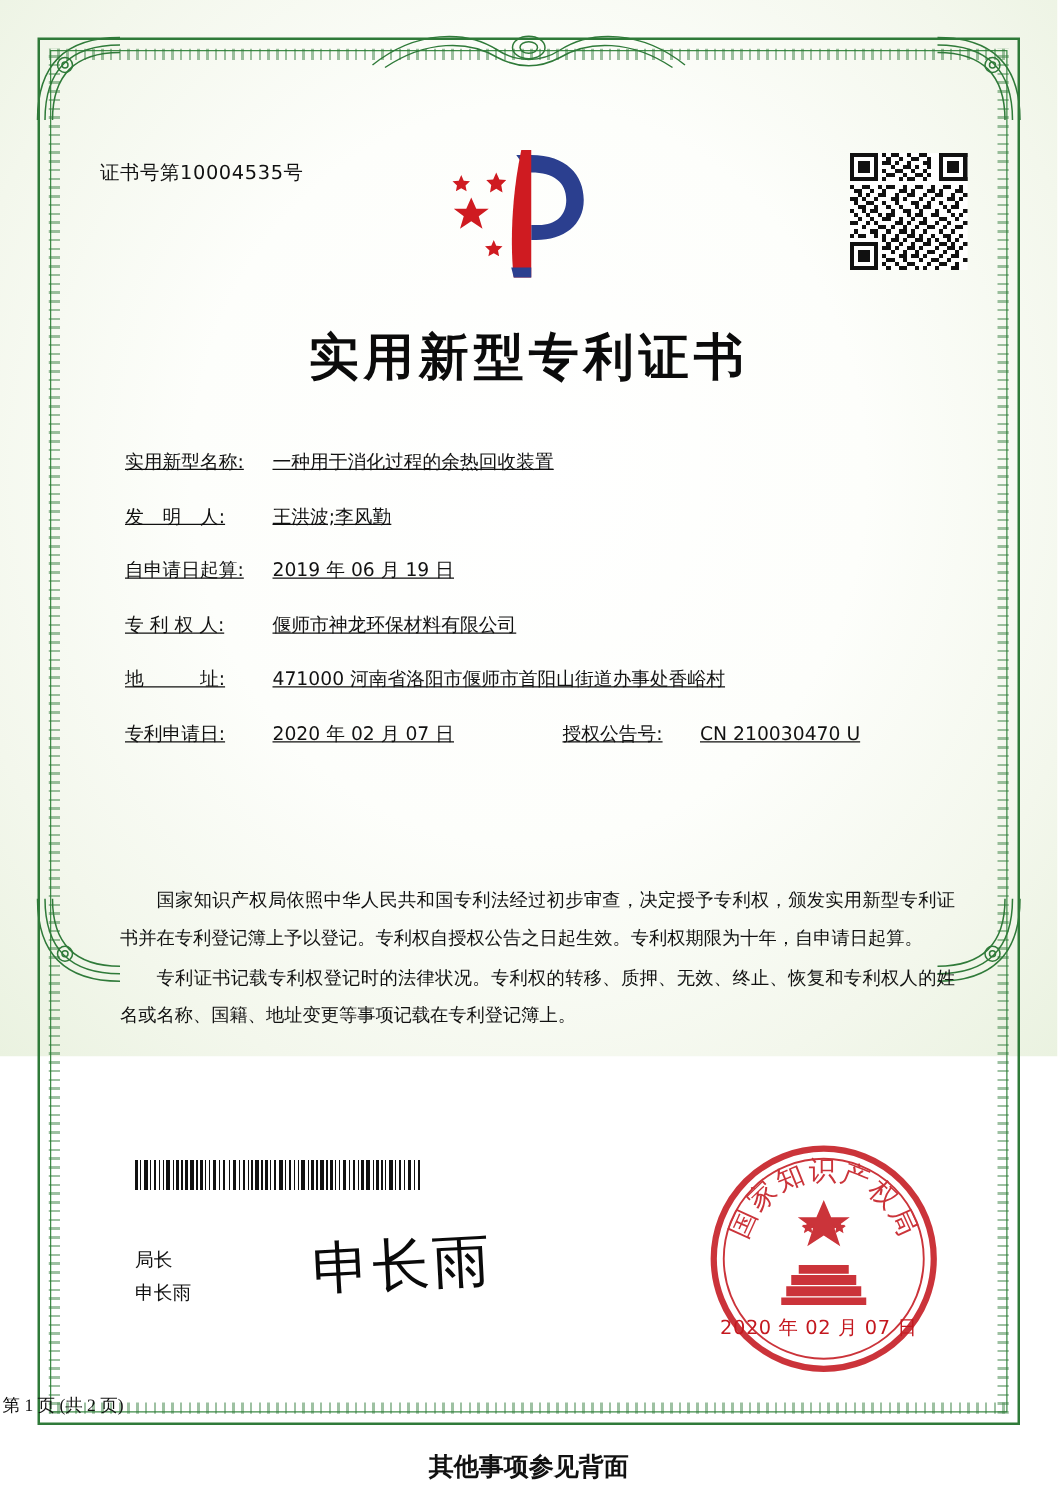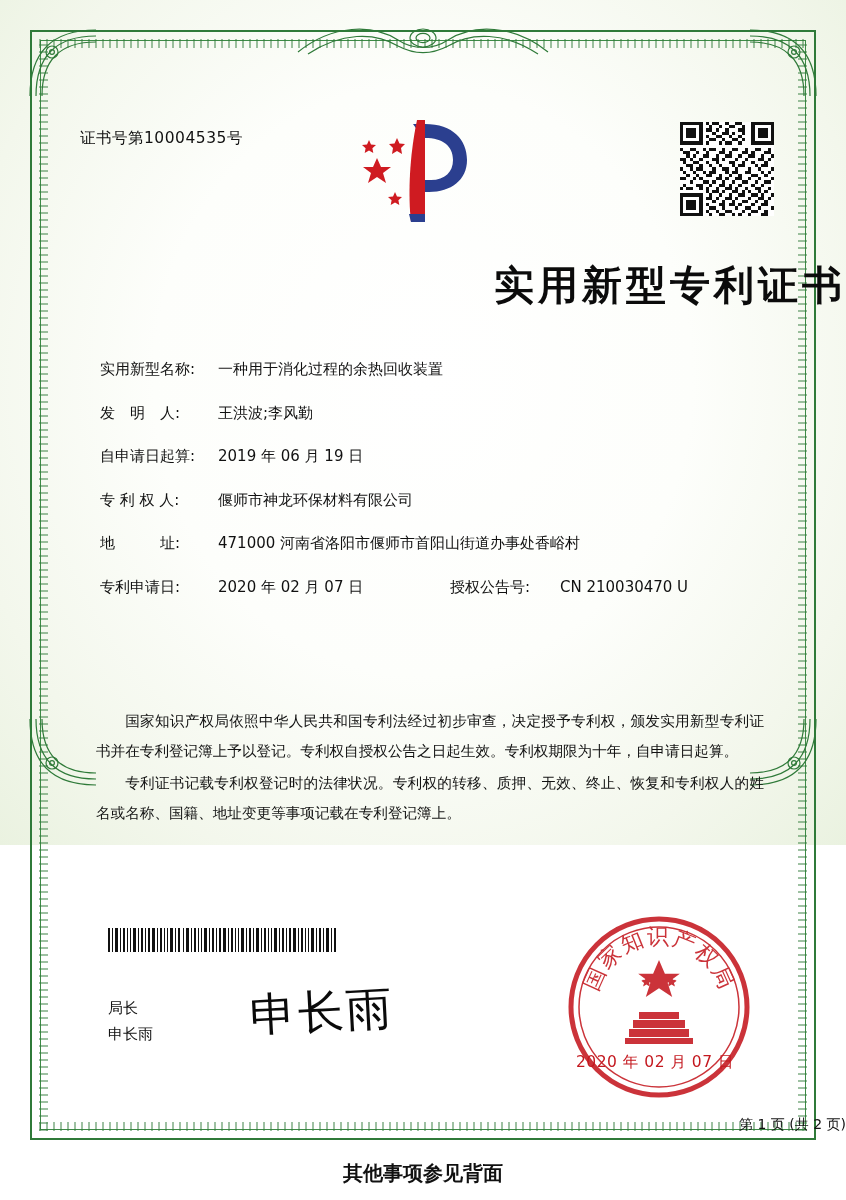--- a/index.html
+++ b/index.html
@@ -101,41 +101,42 @@
     right: 72px;
     top: 122px;
     width: 94px;
     height: 94px;
   }
 
   .title {
     position: absolute;
     left: 0; right: 0;
     top: 258px;
-    text-align: right;
+    text-align: center;
     font-family: "DejaVu Serif", "Liberation Serif", serif;
     font-size: 40px;
     font-weight: bold;
     letter-spacing: 4px;
     color: #0b0b0b;
   }
 
   .fields {
     position: absolute;
     left: 100px;
     top: 360px;
     width: 660px;
     font-size: 15px;
     color: #111;
   }
   .field-row {
     display: flex;
     align-items: baseline;
     margin-bottom: 24px;
     line-height: 1.3;
+    text-decoration: underline;
   }
   .field-label {
     width: 118px;
     flex: 0 0 118px;
     white-space: nowrap;
   }
   .field-value {
     flex: 1 1 auto;
   }
   .field-row.inline2 .field-value.first {
@@ -207,23 +208,24 @@
     text-align: center;
     color: #c4181f;
     font-size: 15.5px;
     letter-spacing: 0.5px;
   }
 
   .page-no {
     position: absolute;
     left: 2px; right: 0;
     top: 1116px;
-    text-align: right;
+    text-align: left;
     font-size: 14px;
     color: #111;
+    font-family: Liberation Serif, serif;
   }
   .footnote {
     position: absolute;
     left: 0; right: 0;
     top: 1160px;
     text-align: center;
     font-size: 20px;
     color: #111;
     font-weight: bold;
   }

